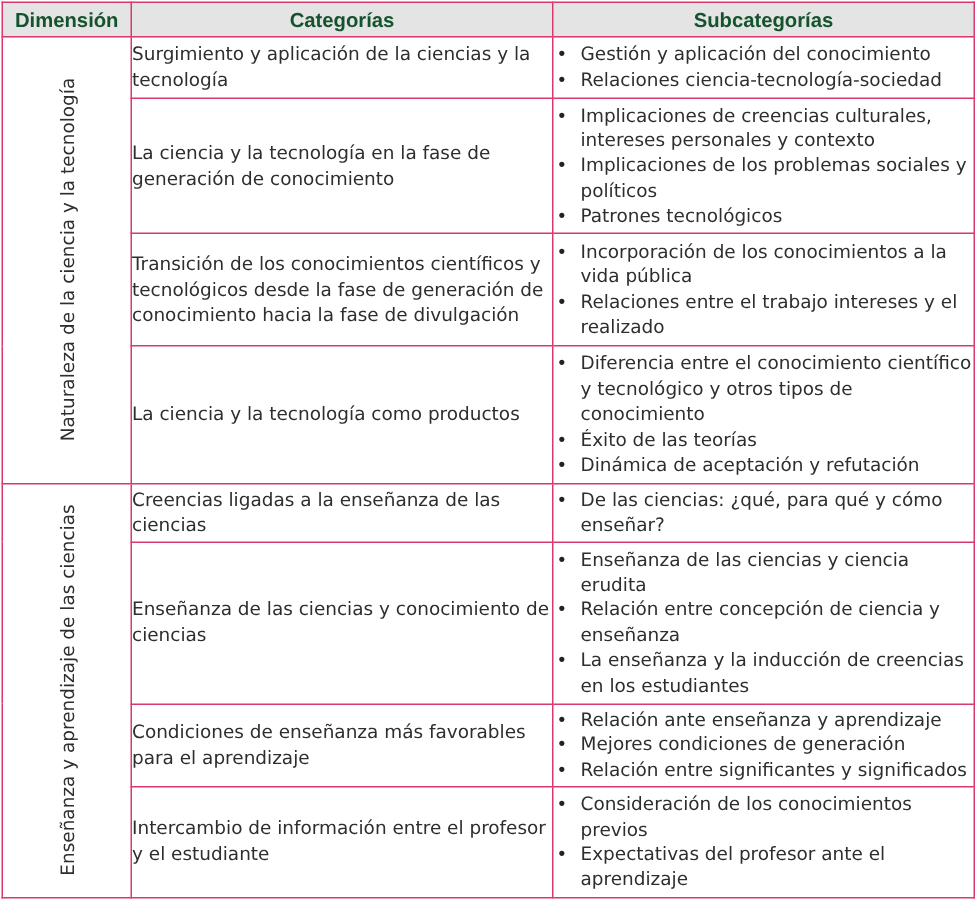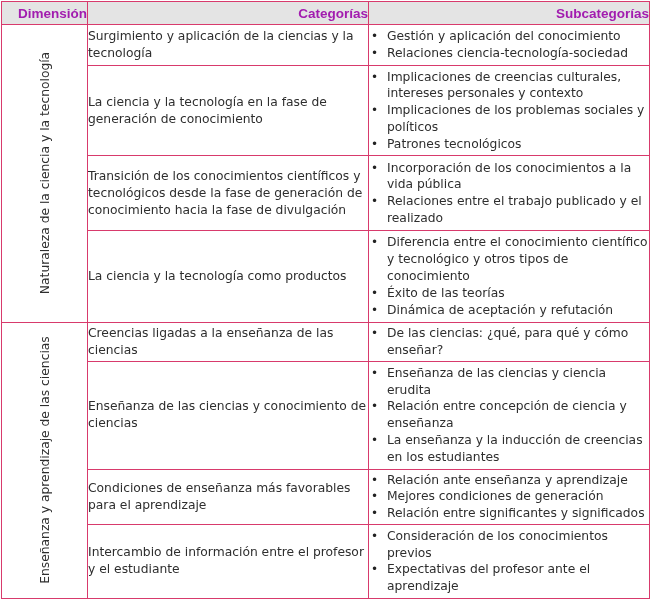--- a/index.html
+++ b/index.html
@@ -9,21 +9,21 @@
     width:648px; height:598px;
     border-collapse:collapse; table-layout:fixed;
   }
   table.grid td, table.grid th {
     border:1.5px solid #d83a6c;
     vertical-align:middle;
     padding:0;
   }
   th {
     background:#e4e4e4; font-family:"Liberation Sans", sans-serif; font-weight:bold;
-    font-size:13.5px; color:#a21caf; height:22px; text-align:right;
+    font-size:13.5px; color:#14532d; height:22px; text-align:center;
   }
   td.dim { text-align:center; position:relative; }
   td.dim .vtext {
     position:absolute; left:50%; top:50%;
     transform:translate(-50%,-50%) rotate(-90deg);
     white-space:nowrap; font-size:12.3px; color:#2e2e2e;
   }
   td.cat { font-size:12.3px; line-height:17px; padding:2px 6px; }
   td.sub { font-size:12.3px; line-height:16.8px; padding:1px 6px 1px 8px; }
   ul { margin:0; padding:0; list-style:none; }
@@ -68,21 +68,21 @@
         <li>Implicaciones de los problemas sociales y políticos</li>
         <li>Patrones tecnológicos</li>
       </ul>
         </td>
     </tr>
     <tr style="height:75px">
       <td class="cat">Transición de los conocimientos científicos y tecnológicos desde la fase de generación de conocimiento hacia la fase de divulgación</td>
       <td class="sub">
           <ul>
         <li>Incorporación de los conocimientos a la vida pública</li>
-        <li>Relaciones entre el trabajo publicado y el realizado</li>
+        <li>Relaciones entre el trabajo intereses y el realizado</li>
       </ul>
         </td>
     </tr>
     <tr style="height:91px">
       <td class="cat">La ciencia y la tecnología como productos</td>
       <td class="sub">
           <ul>
         <li>Diferencia entre el conocimiento científico y tecnológico y otros tipos de conocimiento</li>
         <li>Éxito de las teorías</li>
         <li>Dinámica de aceptación y refutación</li>

